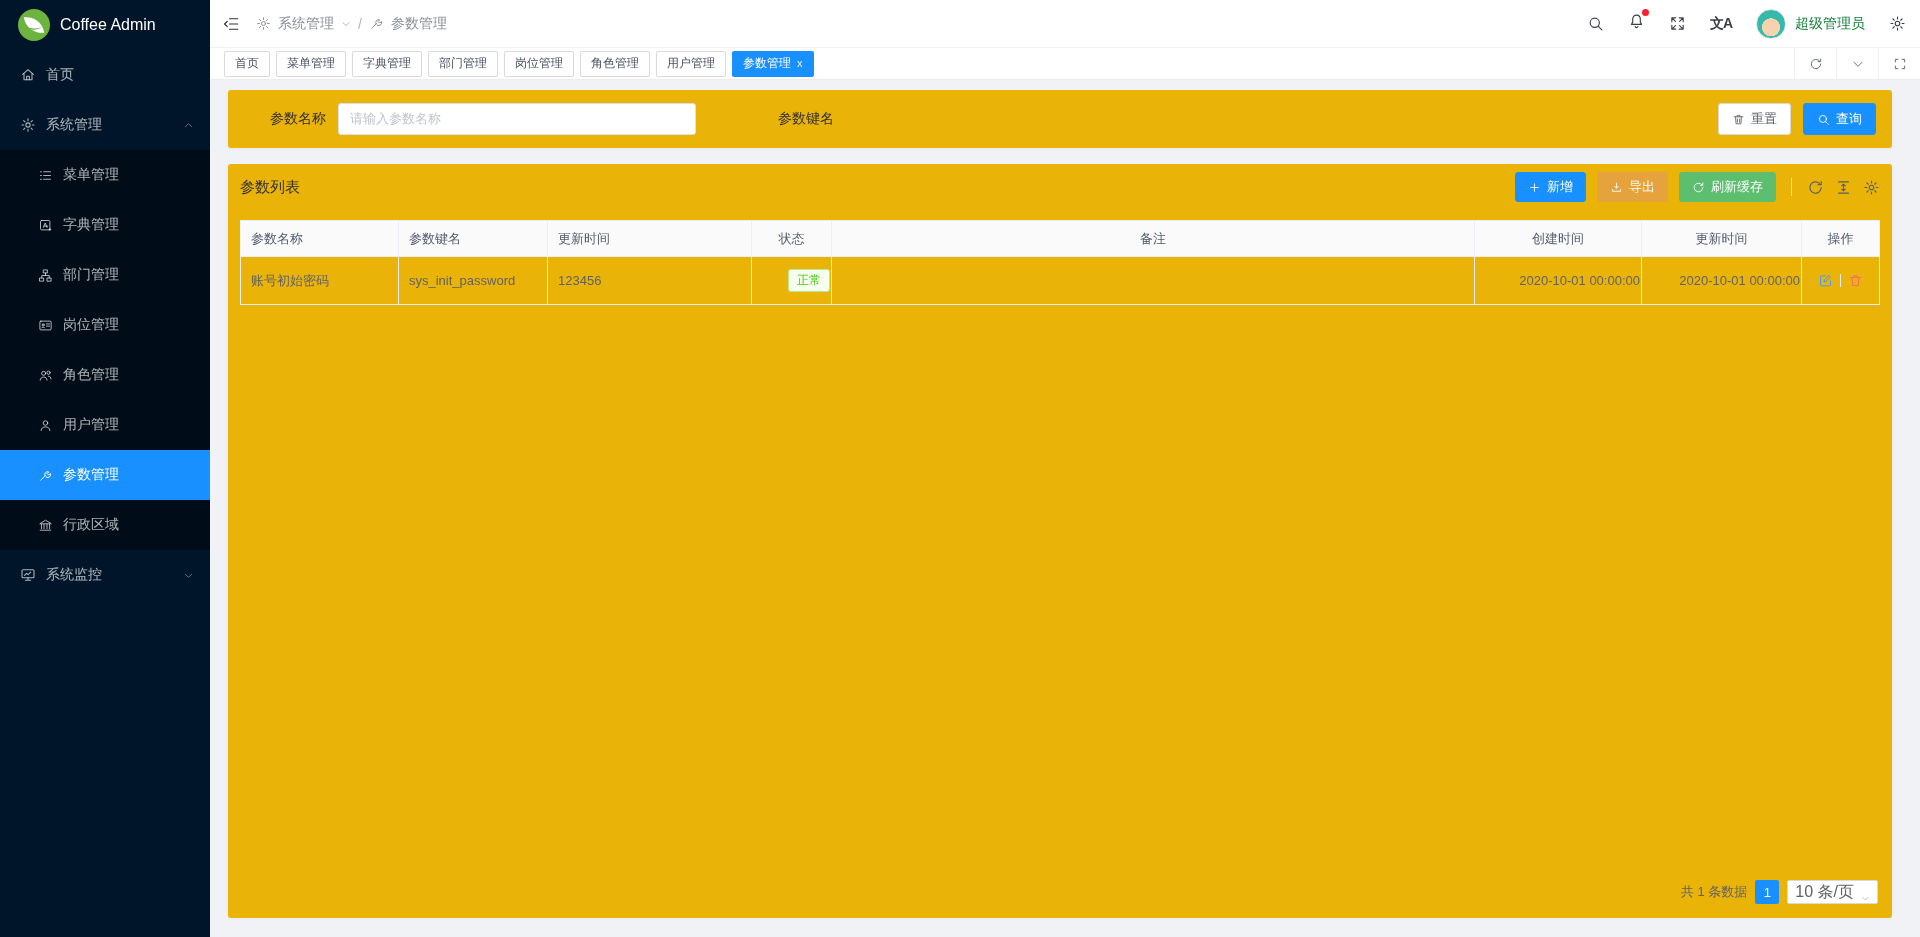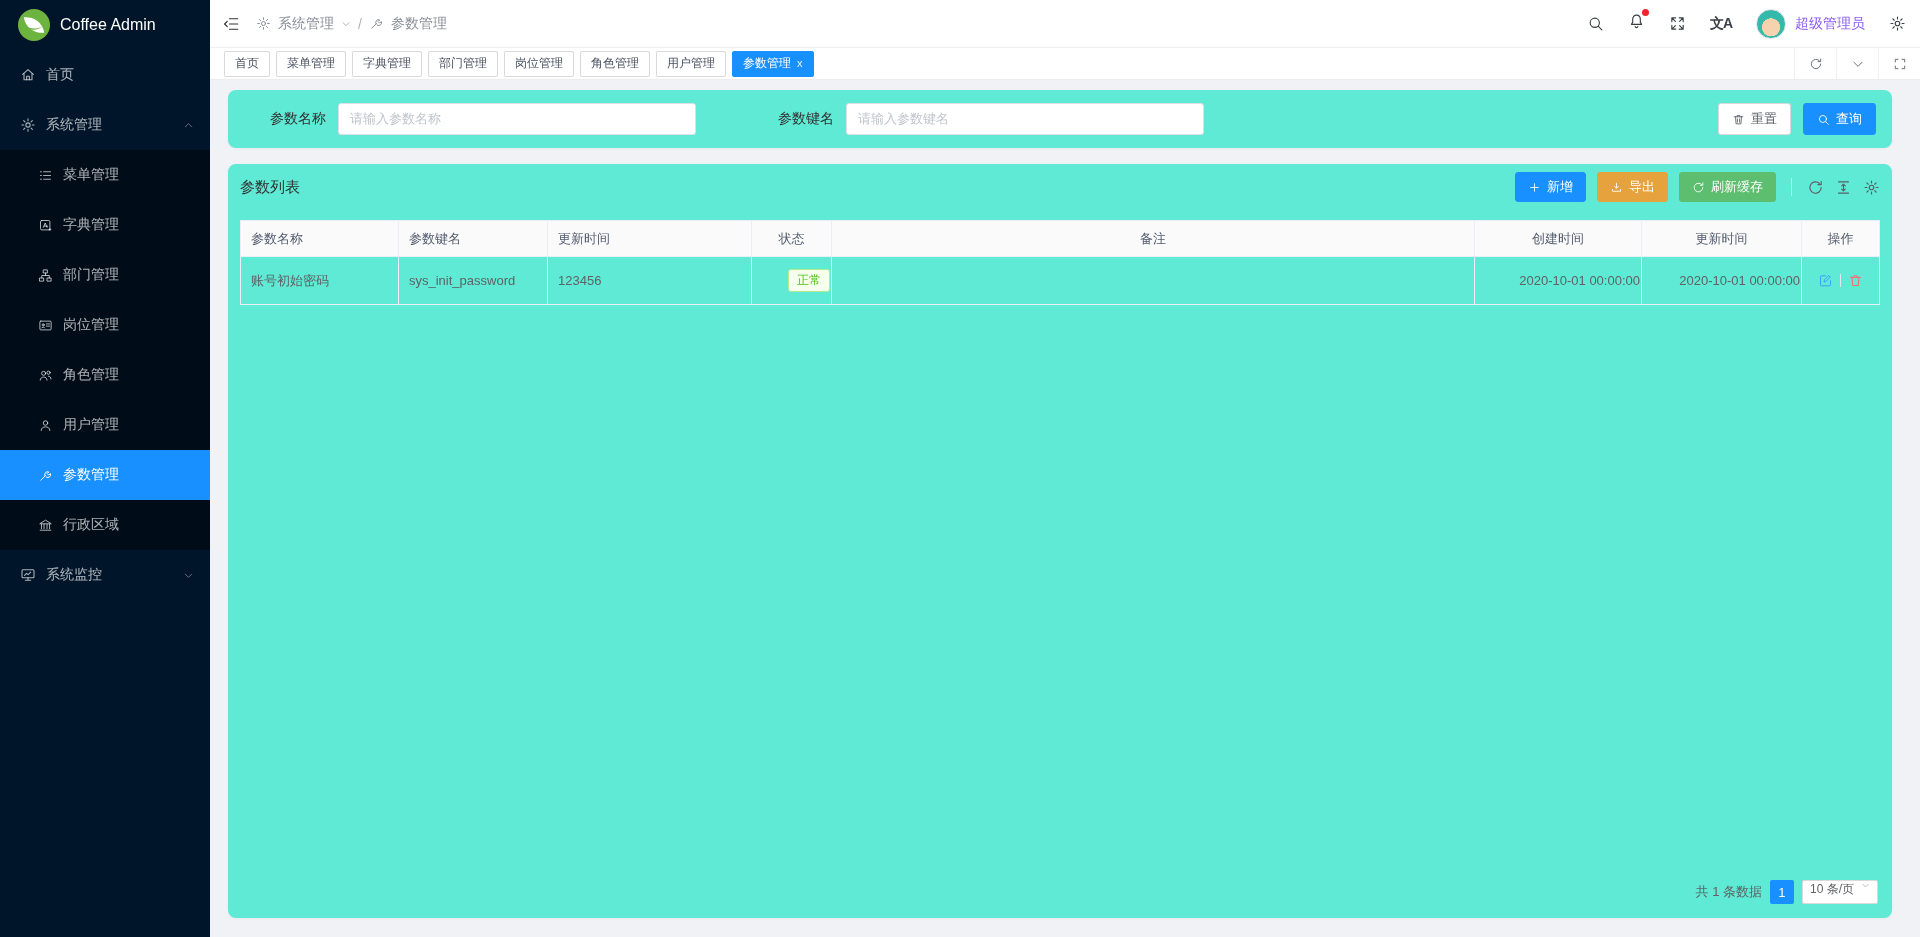--- a/index.html
+++ b/index.html
@@ -38,33 +38,33 @@
   .crumb-sep { color:#b0b5bb; }
   .crumb-chev { width:10px !important; height:10px !important; }
   .topbar-right { margin-left:auto; display:flex; align-items:center; gap:24px; color:#3a3f45; }
   .tb-icon { width:17px; height:17px; cursor:pointer; }
   .bell-wrap { position:relative; }
   .red-dot { position:absolute; top:-4px; right:-4px; width:7px; height:7px; border-radius:50%; background:#f5222d; }
   .translate { font-size:14px; font-weight:bold; letter-spacing:-1px; cursor:pointer; }
   .user-box { display:flex; align-items:center; gap:9px; cursor:pointer; }
   .avatar { width:30px; height:30px; border-radius:50%; flex:none;
     background:radial-gradient(circle at 50% 62%, #f6d3ae 0 40%, #35b9aa 41%); border:1px solid #e2e4e8; }
-  .user-name { font-size:14px; color:#8b5cf6; white-space:nowrap; }
+  .user-name { font-size:14px; color:#15803d; white-space:nowrap; }
 
   .tabbar { height:32px; background:#fff; border-bottom:1px solid #ededed; display:flex; align-items:center; padding-left:8px; flex:none; }
   .tab { height:26px; display:inline-flex; align-items:center; gap:6px; padding:0 10px; margin-left:6px; border:1px solid #d9d9d9; border-radius:2px; background:#fff; font-size:12px; color:#495060; cursor:pointer; white-space:nowrap; }
   .tab.active { background:#1890ff; border-color:#1890ff; color:#fff; }
   .tab-close { font-size:11px; line-height:1; opacity:.9; cursor:pointer; }
   .tabbar-controls { margin-left:auto; display:flex; align-items:stretch; height:100%; }
   .tb-ctrl { width:42px; display:flex; align-items:center; justify-content:center; border-left:1px solid #f0f0f0; color:#5f6570; cursor:pointer; }
   .tb-ctrl .ic { width:14px; height:14px; }
 
   
   .content { flex:1; min-height:0; padding:10px 28px 19px 18px; display:flex; flex-direction:column; }
-  .card { background:#5eead4; border-radius:8px; box-shadow:0 1px 3px rgba(0,0,0,0.04); }
+  .card { background:#eab308; border-radius:3px; box-shadow:0 1px 3px rgba(0,0,0,0.04); }
   .search-card { height:58px; display:flex; align-items:center; padding:0 16px; flex:none; }
   .f-group { display:flex; align-items:center; }
   .f-label { width:82px; text-align:right; margin-right:12px; font-size:14px; color:#303133; white-space:nowrap; }
   .f-input { height:32px; border:1px solid #dcdfe6; border-radius:3px; padding:0 11px; font-size:13px; color:#333; outline:none; font-family:Liberation Serif, serif; }
   .f-input::placeholder { color:#c0c4cc; }
   .name-input { width:358px; }
   .key-input { width:358px; }
   .kg { margin-left:56px; }
   .f-btns { margin-left:auto; display:flex; gap:12px; }
   .btn { height:32px; display:inline-flex; align-items:center; justify-content:center; gap:6px; padding:0 13px; border-radius:3px; border:1px solid #d9d9d9; background:#fff; color:#5a5e66; font-size:13px; cursor:pointer; white-space:nowrap; font-family:inherit; }
@@ -89,21 +89,21 @@
   .badge { display:inline-block; padding:3px 8px; border:1px solid #b7eb8f; background:#f6ffed; color:#52c41a; border-radius:3px; font-size:12px; line-height:1.2; }
   .ops { display:flex; align-items:center; justify-content:center; gap:7px; }
   .op-ic { width:15px; height:15px; cursor:pointer; }
   .edit-ic { color:#409eff; }
   .del-ic { color:#f56c6c; }
   .op-sep { width:1px; height:13px; background:#e4e7ed; }
 
   .pager { margin-top:auto; display:flex; align-items:center; justify-content:flex-end; gap:8px; padding:0 2px 14px; flex:none; }
   .pager-total { font-size:13px; color:#606266; }
   .page-btn { min-width:24px; height:24px; padding:0 4px; background:#1890ff; color:#fff; border-radius:2px; display:flex; align-items:center; justify-content:center; font-size:13px; cursor:pointer; }
-  .size-select { height:24px; border:1px solid #d9d9d9; border-radius:2px; background:#fff; display:flex; align-items:flex-start; gap:7px; padding:0 7px; font-size:12px; color:#606266; cursor:pointer; }
+  .size-select { height:24px; border:1px solid #d9d9d9; border-radius:2px; background:#fff; display:flex; align-items:flex-end; gap:7px; padding:0 7px; font-size:16px; color:#606266; cursor:pointer; }
   .size-select .ic { width:9px; height:9px; color:#b3b8bf; }
 </style>
 </head>
 <body>
 
 <aside class="sidebar">
   <div class="logo">
     <span class="logo-mark">
         <span class="logo-leaf"></span>
         <span class="logo-stem"></span>
@@ -351,21 +351,20 @@
 
   <div class="content">
 
     <div class="card search-card">
       <div class="f-group">
         <span class="f-label">参数名称</span>
         <input class="f-input name-input" placeholder="请输入参数名称" style="">
       </div>
       <div class="f-group kg">
         <span class="f-label">参数键名</span>
-        <input class="f-input key-input" placeholder="请输入参数键名" style="">
       </div>
       <div class="f-btns">
         <button class="btn">
           <span class="ic">
               <svg viewBox="0 0 24 24">
                 <path d="M4 7h16M9.5 7V4.5h5V7M6.5 7l1 13h9l1-13M10 11v6M14 11v6"></path>
               </svg>
             </span>
           <span>重置</span>
         </button>

